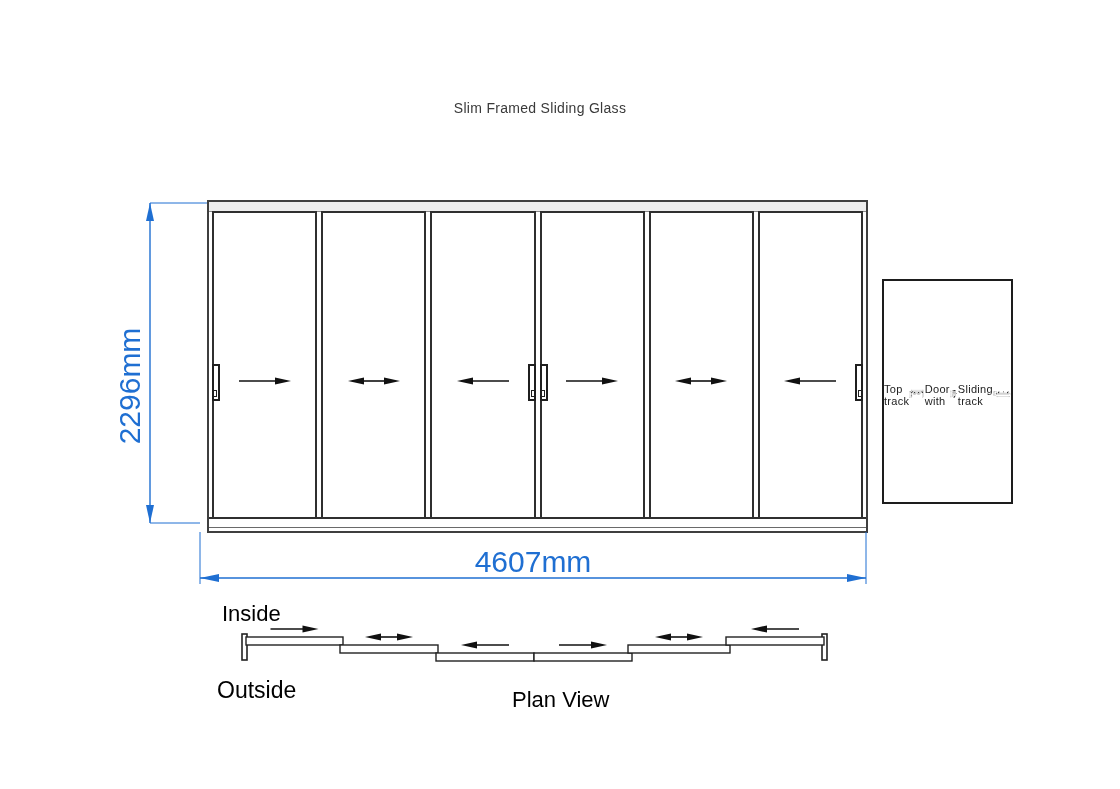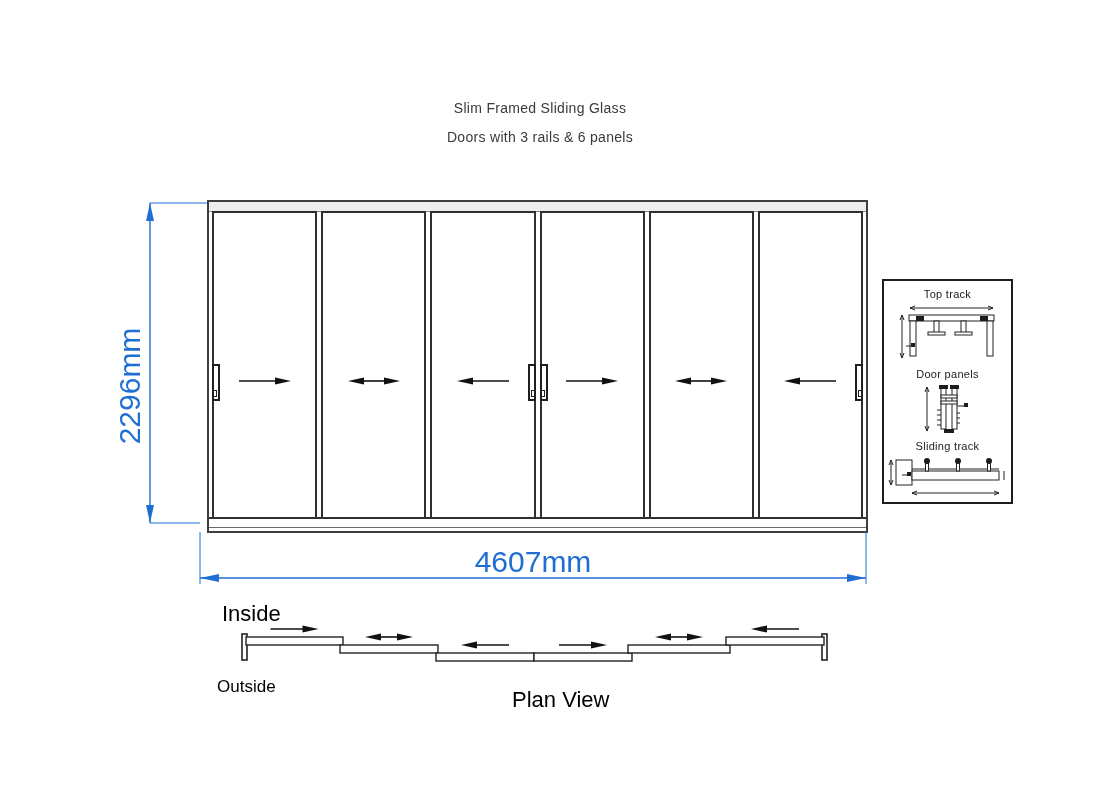--- a/index.html
+++ b/index.html
@@ -32,42 +32,41 @@
   
   .dim-svg{position:absolute;overflow:visible;}
   .dim-text{fill:#1f6fd2;font-size:30px;font-family:"Liberation Sans",sans-serif;}
   .dim-line{stroke:#1f6fd2;stroke-width:1.4;fill:none;}
   .dim-ext{stroke:#1f6fd2;stroke-width:1;fill:none;}
   .dim-head{fill:#1f6fd2;stroke:none;}
 
   
   .details{position:absolute;left:882px;top:279px;width:131px;height:225px;
            border:2px solid #1d1d1d;box-sizing:border-box;background:#fff;
-           display:flex;flex-direction:column;align-items:center;padding-top:7px;}
+           display:flex;align-items:center;padding-top:7px;}
   .detail-label{font-size:11px;color:#222;letter-spacing:.3px;}
   .detail-svg{display:block;margin:2px 0 4px;}
   .prof{stroke:#222;stroke-width:1;fill:#fff;}
   .prof-f{fill:#1d1d1d;stroke:none;}
   .prof-l{stroke:#222;stroke-width:1;fill:none;}
 
   
   #plan-svg{position:absolute;left:228px;top:618px;overflow:visible;}
   .plan-label{position:absolute;color:#000000;text-align:right;}
   .lbl-inside{left:222px;top:601px;font-size:22px;}
-  .lbl-outside{left:217px;top:677px;font-size:17px;}
+  .lbl-outside{left:217px;top:677px;font-size:23px;}
   .lbl-planview{left:488px;top:687px;font-size:22px;margin-left:24px;}
 </style>
 </head>
 <body>
 
 <div class="stage">
 
   <div class="title">
     <div>Slim Framed Sliding Glass</div>
-    <div>Doors with 3 rails &amp; 6 panels</div>
   </div>
 
   <div class="elev">
     <div class="top-track"></div>
     <div class="panels">
         <div class="panel">
           <svg width="56" height="12" viewBox="0 0 56 12" class="panel-arrow">
             <g>
               <line x1="2" y1="6" x2="43" y2="6" stroke="#111" stroke-width="1.6"></line>
               <polygon points="54,6 38,2.4 38,9.6" fill="#111"></polygon>
@@ -161,21 +160,21 @@
       <rect class="prof" x="38" y="19" width="5" height="13"></rect>
       <rect class="prof" x="32" y="30" width="17" height="3"></rect>
       <rect class="prof" x="65" y="19" width="5" height="13"></rect>
       <rect class="prof" x="59" y="30" width="17" height="3"></rect>
       <rect class="prof-f" x="20" y="14" width="8" height="5"></rect>
       <rect class="prof-f" x="84" y="14" width="8" height="5"></rect>
       <path class="prof-l" d="M10 44 H18"></path>
       <rect class="prof-f" x="15" y="41" width="4" height="4"></rect>
     </svg>
 
-    <div class="detail-label">Door panels</div>
+    <div class="detail-label">Door with</div>
     <svg class="detail-svg" width="54" height="54" viewBox="0 0 54 54">
       <path class="prof-l" d="M6 5 V49 M6 5 l-2 5 M6 5 l2 5 M6 49 l-2 -5 M6 49 l2 -5"></path>
       <rect class="prof" x="20" y="6" width="5" height="41"></rect>
       <rect class="prof" x="31" y="6" width="5" height="41"></rect>
       <rect class="prof-f" x="18" y="3" width="9" height="4"></rect>
       <rect class="prof-f" x="29" y="3" width="9" height="4"></rect>
       <rect class="prof" x="20" y="13" width="16" height="3"></rect>
       <rect class="prof" x="20" y="19" width="16" height="3"></rect>
       <path class="prof-l" d="M16 28 H20 M16 33 H20 M16 38 H20 M16 43 H20 M36 31 h3 M36 36 h3 M36 41 h3"></path>
       <path class="prof-l" d="M36 24 H46"></path>

